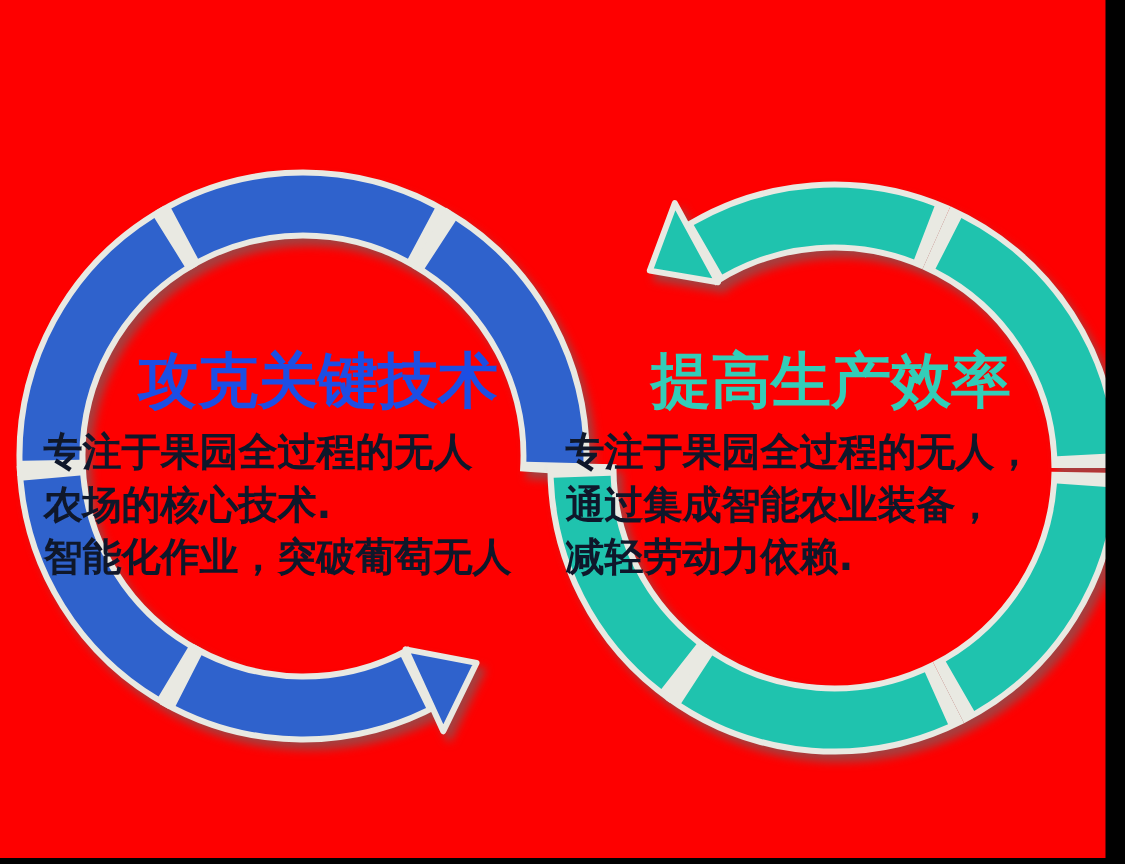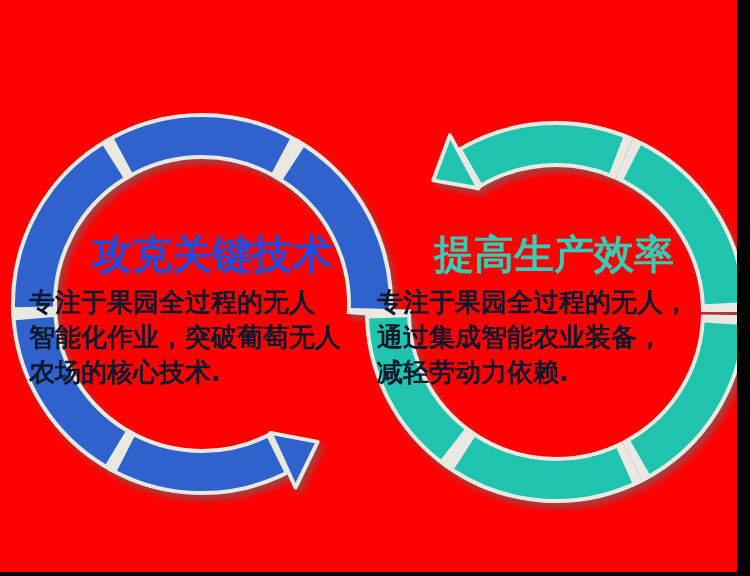--- a/index.html
+++ b/index.html
@@ -103,22 +103,22 @@
       <path class="seg" d="M 624.3 465.5 A 168 168 0 0 1 464.5 452.9" stroke="#1FC3AE"></path>
       <path class="seg" d="M 452.6 444.4 A 168 168 0 0 1 388.1 317.9" stroke="#1FC3AE"></path>
       <path class="seg" d="M 472.0 166.5 A 168 168 0 0 1 616.2 155.2" stroke="#1FC3AE"></path>
       <polygon class="head" points="433.2,180.4 449.9,135.4 478.6,188.2" fill="#1FC3AE"></polygon>
     </g>
   </svg>
 
   <div class="cycle-title left">攻克关键技术</div>
   <div class="cycle-body left">
     <span>专注于果园全过程的无人</span>
+    <span>农场的核心技术.</span>
     <span>智能化作业，突破葡萄无人</span>
-    <span>农场的核心技术.</span>
   </div>
 
   <div class="cycle-title right">提高生产效率</div>
   <div class="cycle-body right">
     <span>专注于果园全过程的无人，</span>
     <span>通过集成智能农业装备，</span>
     <span>减轻劳动力依赖.</span>
   </div>
 
   <div class="letterbox-right"></div>

